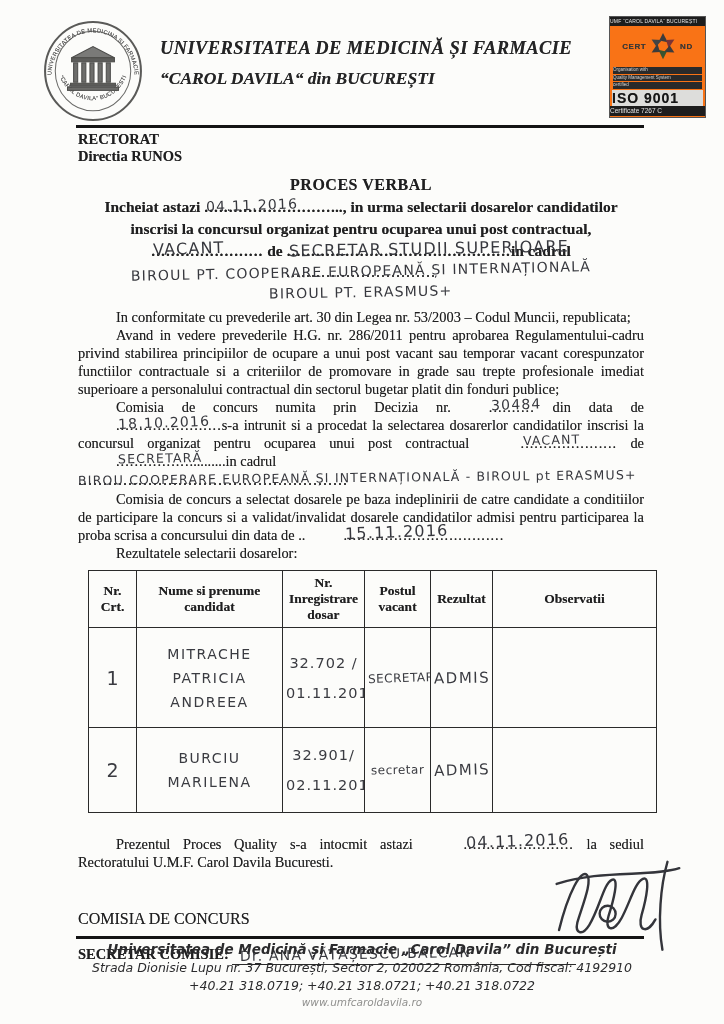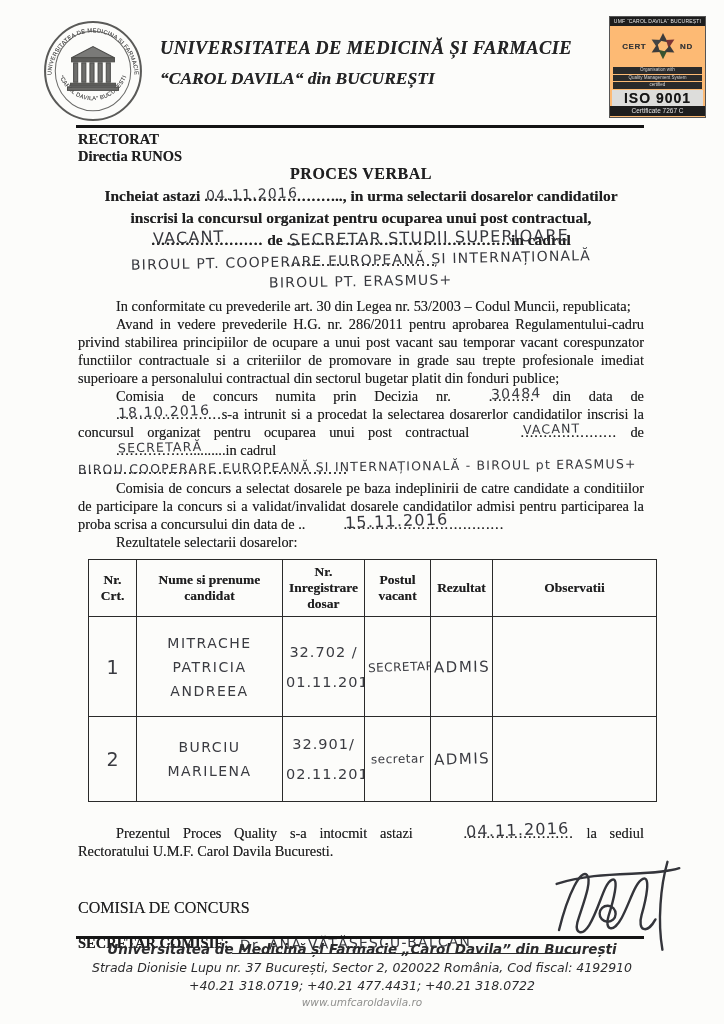--- a/index.html
+++ b/index.html
@@ -9,38 +9,38 @@
     font-family:"Liberation Serif",serif;color:#1f1f20;
     text-shadow:0 0 .4px rgba(20,20,20,.55);
   }
   
   .seal{position:absolute;left:40px;top:20px;width:106px;height:102px;}
   .letterhead{position:absolute;left:160px;top:38px;width:440px;
     font-style:italic;font-weight:bold;color:#242425;}
   .letterhead .l1{font-size:18.5px;letter-spacing:.4px;}
   .letterhead .l2{font-size:17.5px;margin-top:9px;}
   .badge{position:absolute;left:609px;top:16px;width:95px;height:100px;border:1px solid #555;
-    background:#fdba74;font-family:"Liberation Sans",sans-serif;text-align:center;}
+    background:#f97316;font-family:"Liberation Sans",sans-serif;text-align:left;}
   .badge-top{background:#1d1d1d;color:#e8e8e8;font-size:5px;line-height:9px;height:9px;
     white-space:nowrap;overflow:hidden;letter-spacing:.2px;}
   .badge-mid{height:40px;display:flex;align-items:center;justify-content:center;gap:2px;}
   .badge-mid .ctxt{font-size:8px;font-weight:bold;color:#3a3a3a;letter-spacing:.5px;}
   .badge-strip{background:#2a2a2a;color:#dcdcdc;font-size:4.5px;line-height:6.5px;
     white-space:nowrap;overflow:hidden;margin:1px 3px;}
   .badge-iso{font-size:14px;font-weight:bold;color:#161616;letter-spacing:1px;
     background:#dddddb;margin:1px 2px 0 2px;}
   .badge-cert{background:#1d1d1d;color:#e5e5e5;font-size:6.5px;line-height:10px;height:10px;
     white-space:nowrap;overflow:hidden;}
   .rule{position:absolute;left:76px;width:568px;height:3px;background:#141414;}
   .rule.top{top:125px;}
   .rule.bottom{top:936px;height:2.5px;}
   
   .content{position:absolute;left:78px;top:131px;width:566px;}
   .office{font-weight:bold;font-size:14.5px;line-height:17px;}
-  .doc-title{text-align:center;font-weight:bold;font-size:16px;letter-spacing:.5px;}
+  .doc-title{text-align:center;font-weight:bold;font-size:16px;margin-top:11px;letter-spacing:.5px;}
   .intro{font-weight:bold;font-size:15.5px;line-height:22px;text-align:center;margin-top:2px;}
   .para{font-size:14.4px;line-height:18px;text-align:justify;text-indent:38px;margin:0;}
   .dots{letter-spacing:1px;color:#222;}
   .fill{position:relative;display:inline-block;}
   .fill .over{position:absolute;left:2px;bottom:2px;white-space:nowrap;}
   .hand{font-family:"DejaVu Sans",sans-serif;color:#37383e;font-weight:normal;
     letter-spacing:1.2px;text-shadow:none;}
   .hand.sm{font-size:12.5px;}
   .hand.md{font-size:14px;}
   .hand.lg{font-size:16px;}
@@ -238,17 +238,17 @@
       <path d="M118 4 C 112 28 110 64 116 92"></path>
       <path d="M8 30 C 50 14 104 20 130 10"></path>
     </g>
   </svg>
 
   <div class="rule bottom"></div>
 
   <div class="footer">
     <div class="f1">Universitatea de Medicină și Farmacie „Carol Davila” din București</div>
     <div class="f2">Strada Dionisie Lupu nr. 37 București, Sector 2, 020022 România, Cod fiscal: 4192910</div>
-    <div class="f3">+40.21 318.0719; +40.21 477.4431; +40.21 318.0722</div>
+    <div class="f3">+40.21 318.0719; +40.21 318.0721; +40.21 318.0722</div>
     <div class="f4">www.umfcaroldavila.ro</div>
   </div>
 
 </div>
 
 </body></html>

